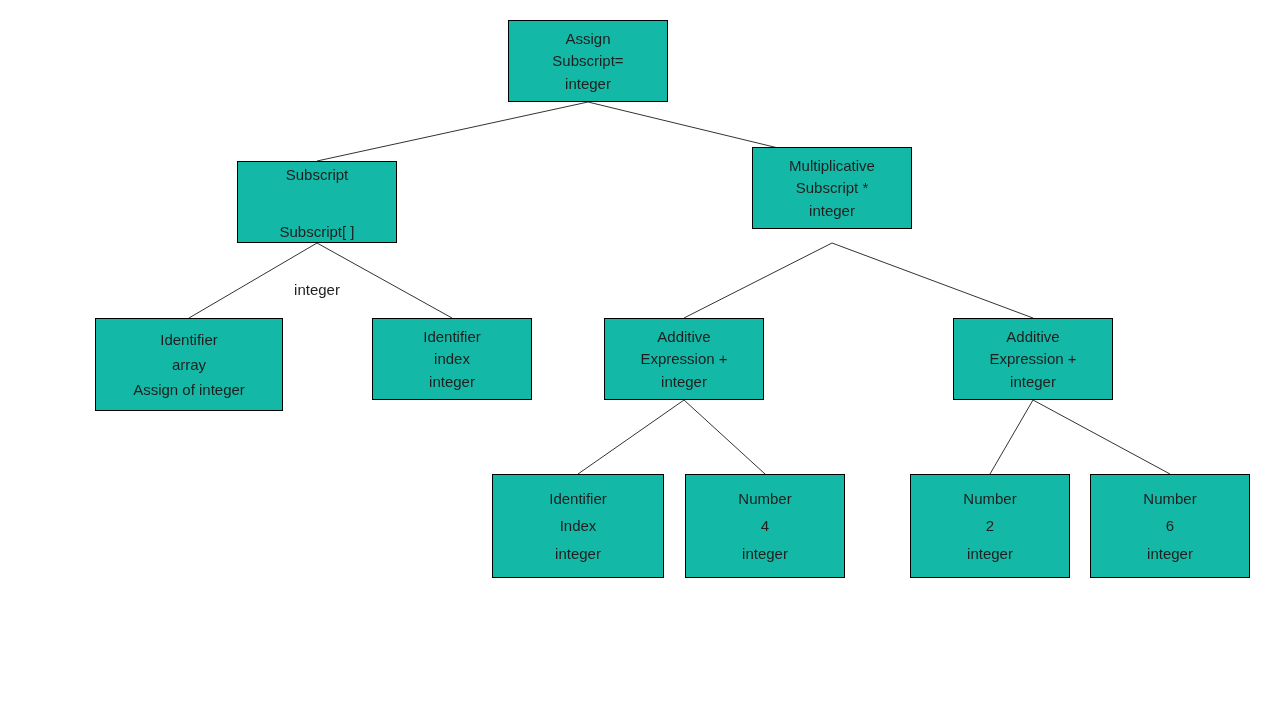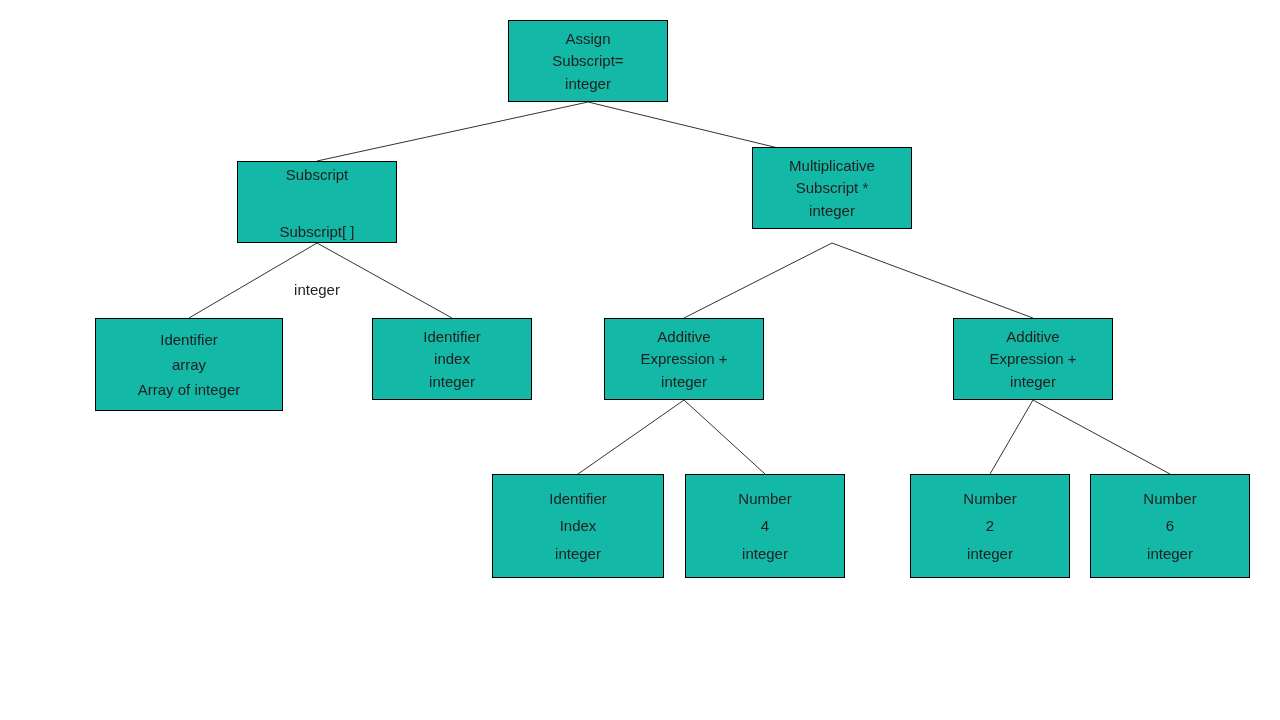--- a/index.html
+++ b/index.html
@@ -79,21 +79,21 @@
 
   <div class="node" style="left:752px; top:147px; width:160px; height:82px;">
     <div class="ln">Multiplicative</div>
     <div class="ln">Subscript *</div>
     <div class="ln">integer</div>
   </div>
 
   <div class="node" style="left:95px; top:318px; width:188px; height:93px;">
     <div class="ln">Identifier</div>
     <div class="ln">array</div>
-    <div class="ln">Array of integer</div>
+    <div class="ln">Assign of integer</div>
   </div>
 
   <div class="node" style="left:372px; top:318px; width:160px; height:82px;">
     <div class="ln">Identifier</div>
     <div class="ln">index</div>
     <div class="ln">integer</div>
   </div>
 
   <div class="node" style="left:604px; top:318px; width:160px; height:82px;">
     <div class="ln">Additive</div>

